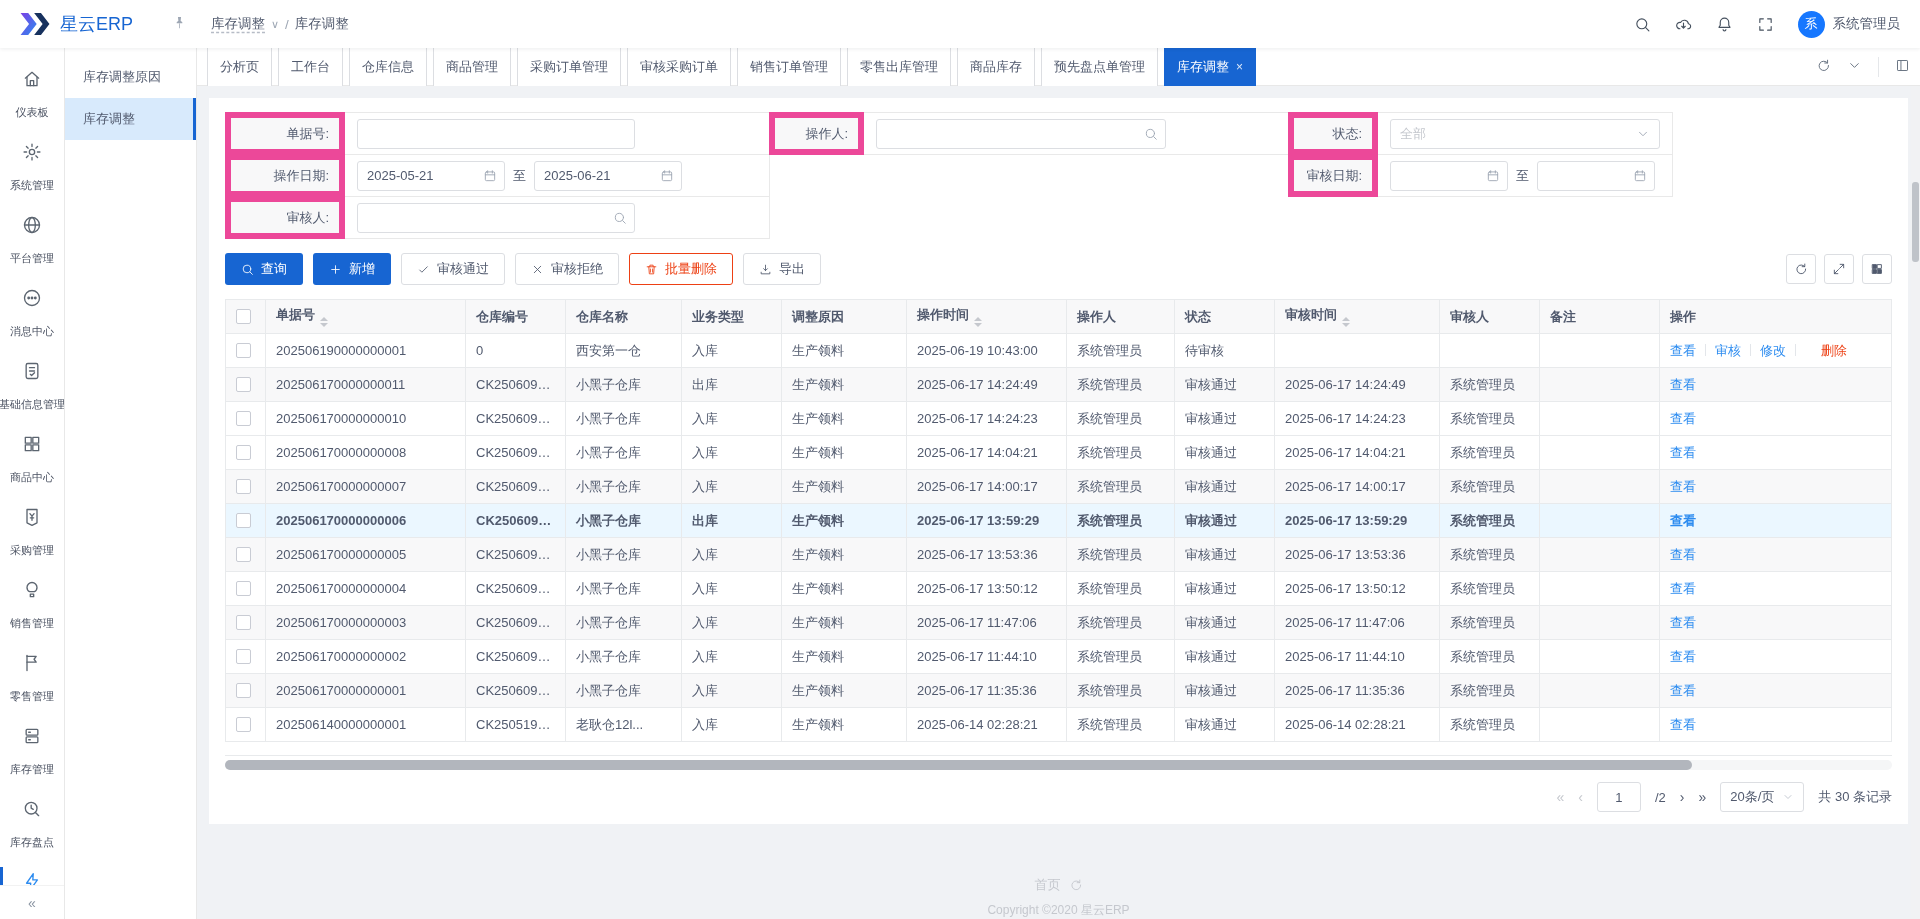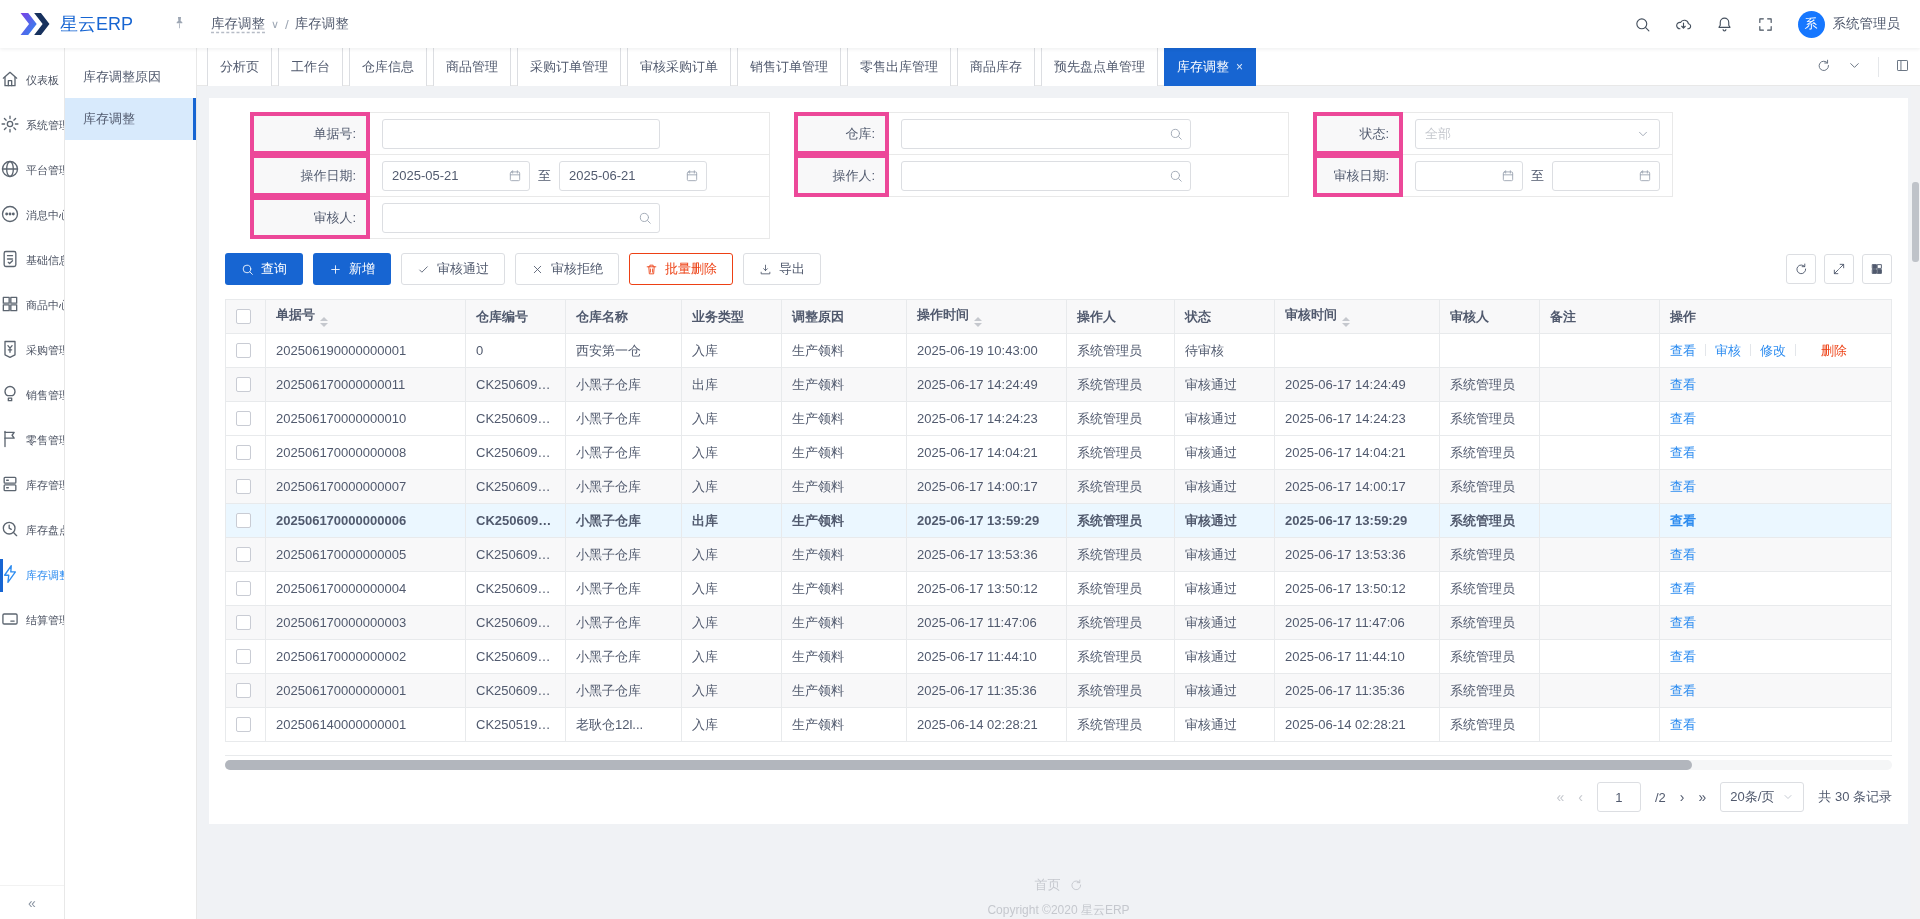--- a/index.html
+++ b/index.html
@@ -22,21 +22,21 @@
   .hicon { color:#45505e; cursor:pointer; display:flex; }
   .hicon svg { width:17px; height:17px; }
   .huser { display:flex; align-items:center; gap:8px; cursor:pointer; }
   .avatar { width:27px; height:27px; border-radius:50%; background:var(--avatar-bg); color:#fff; display:flex; align-items:center; justify-content:center; font-size:13px; }
   .uname { font-size:13.5px; }
 
   
   .cols { display:flex; height:871px; }
   .rail { width:65px; background:#fff; border-right:1px solid #e8e8e8; display:flex; flex-direction:column; flex:0 0 auto; }
   .rail-items { flex:1; overflow:hidden; padding-top:10px; }
-  .rail-item { position:relative; display:flex; flex-direction:row; align-items:center; gap:6px; padding:11px 0; cursor:pointer; color:#5c6570; }
+  .rail-item { position:relative; display:flex; flex-direction:column; align-items:center; gap:13px; padding:11px 0; cursor:pointer; color:#5c6570; }
   .rail-item .icon svg { width:20px; height:20px; }
   .rail-label { font-size:11px; color:#495060; white-space:nowrap; }
   .rail-item.active { color:var(--link); }
   .rail-item.active .rail-label { color:var(--link); }
   .rail-item.active::before { content:""; position:absolute; left:0; top:6px; bottom:6px; width:3px; background:var(--primary); }
   .rail-collapse { height:34px; display:flex; align-items:center; justify-content:center; color:#8a94a2; font-size:14px; cursor:pointer; border-top:1px solid #f2f2f2; }
 
   
   .submenu { width:132px; background:#fff; border-right:1px solid #e8e8e8; flex:0 0 auto; padding-top:8px; }
   .sub-item { height:42px; display:flex; align-items:center; padding-left:18px; font-size:13px; color:var(--text); cursor:pointer; position:relative; }
@@ -55,21 +55,21 @@
 
   .content { flex:1; background:var(--content-bg); padding:12px 12px 0 12px; overflow:hidden; }
   .card { background:#fff; padding:14px 16px 12px 16px; }
 
   
   .fgrid { display:flex; align-items:flex-start; }
   .fcol { display:flex; flex-direction:column; }
   .fcol + .fcol { margin-left:-1px; }
   .frow { display:flex; height:43px; }
   .frow + .frow { margin-top:-1px; }
-  .flabel { background:#f8f8f9; border:4px solid #ec4899; display:flex; align-items:center; justify-content:flex-end; padding-right:10px; font-size:13px; color:var(--text); flex:0 0 auto;margin-left:25px; }
+  .flabel { background:#f8f8f9; border:6px solid #ec4899; display:flex; align-items:center; justify-content:flex-end; padding-right:10px; font-size:13px; color:var(--text); flex:0 0 auto; }
   .ffield { border:1px solid #e9e9e9; border-left:none; background:#fff; display:flex; align-items:center; gap:8px; padding:0 12px; flex:1; min-width:0; }
   .inwrap { position:relative; display:flex; align-items:center; }
   .inp { height:30px; border:1px solid var(--border); border-radius:3px; padding:0 9px; font-size:13px; color:var(--text); outline:none; background:#fff; width:100%; }
   .in-ic { position:absolute; right:8px; color:#9ea7b4; display:flex; pointer-events:none; }
   .in-ic svg { width:14px; height:14px; }
   .sel { height:30px; border:1px solid var(--border); border-radius:3px; padding:0 9px; display:flex; align-items:center; justify-content:space-between; color:var(--disabled); cursor:pointer; background:#fff; }
   .sel .in-ic { position:static; }
   .fsep { font-size:13px; color:var(--text); flex:0 0 auto; }
 
   
@@ -399,34 +399,20 @@
                           <path d="M16.5 16.5 21 21"></path>
                         </svg>
                       </span>
                   </span>
                 </div>
               </div>
             </div>
 
             <div class="fcol" style="width:520px;">
               <div class="frow">
-                <div class="flabel" style="width:95px;">仓库:</div>
-                <div class="ffield">
-                  <span class="inwrap" style="width:290px;">
-                    <input class="inp" value="" style="">
-                    <span class="in-ic">
-                        <svg viewBox="0 0 24 24" fill="none" stroke="currentColor" stroke-width="1.6" stroke-linecap="round" stroke-linejoin="round">
-                          <circle cx="11" cy="11" r="7"></circle>
-                          <path d="M16.5 16.5 21 21"></path>
-                        </svg>
-                      </span>
-                  </span>
-                </div>
-              </div>
-              <div class="frow">
                 <div class="flabel" style="width:95px;">操作人:</div>
                 <div class="ffield">
                   <span class="inwrap" style="width:290px;">
                     <input class="inp" value="" style="">
                     <span class="in-ic">
                         <svg viewBox="0 0 24 24" fill="none" stroke="currentColor" stroke-width="1.6" stroke-linecap="round" stroke-linejoin="round">
                           <circle cx="11" cy="11" r="7"></circle>
                           <path d="M16.5 16.5 21 21"></path>
                         </svg>
                       </span>

